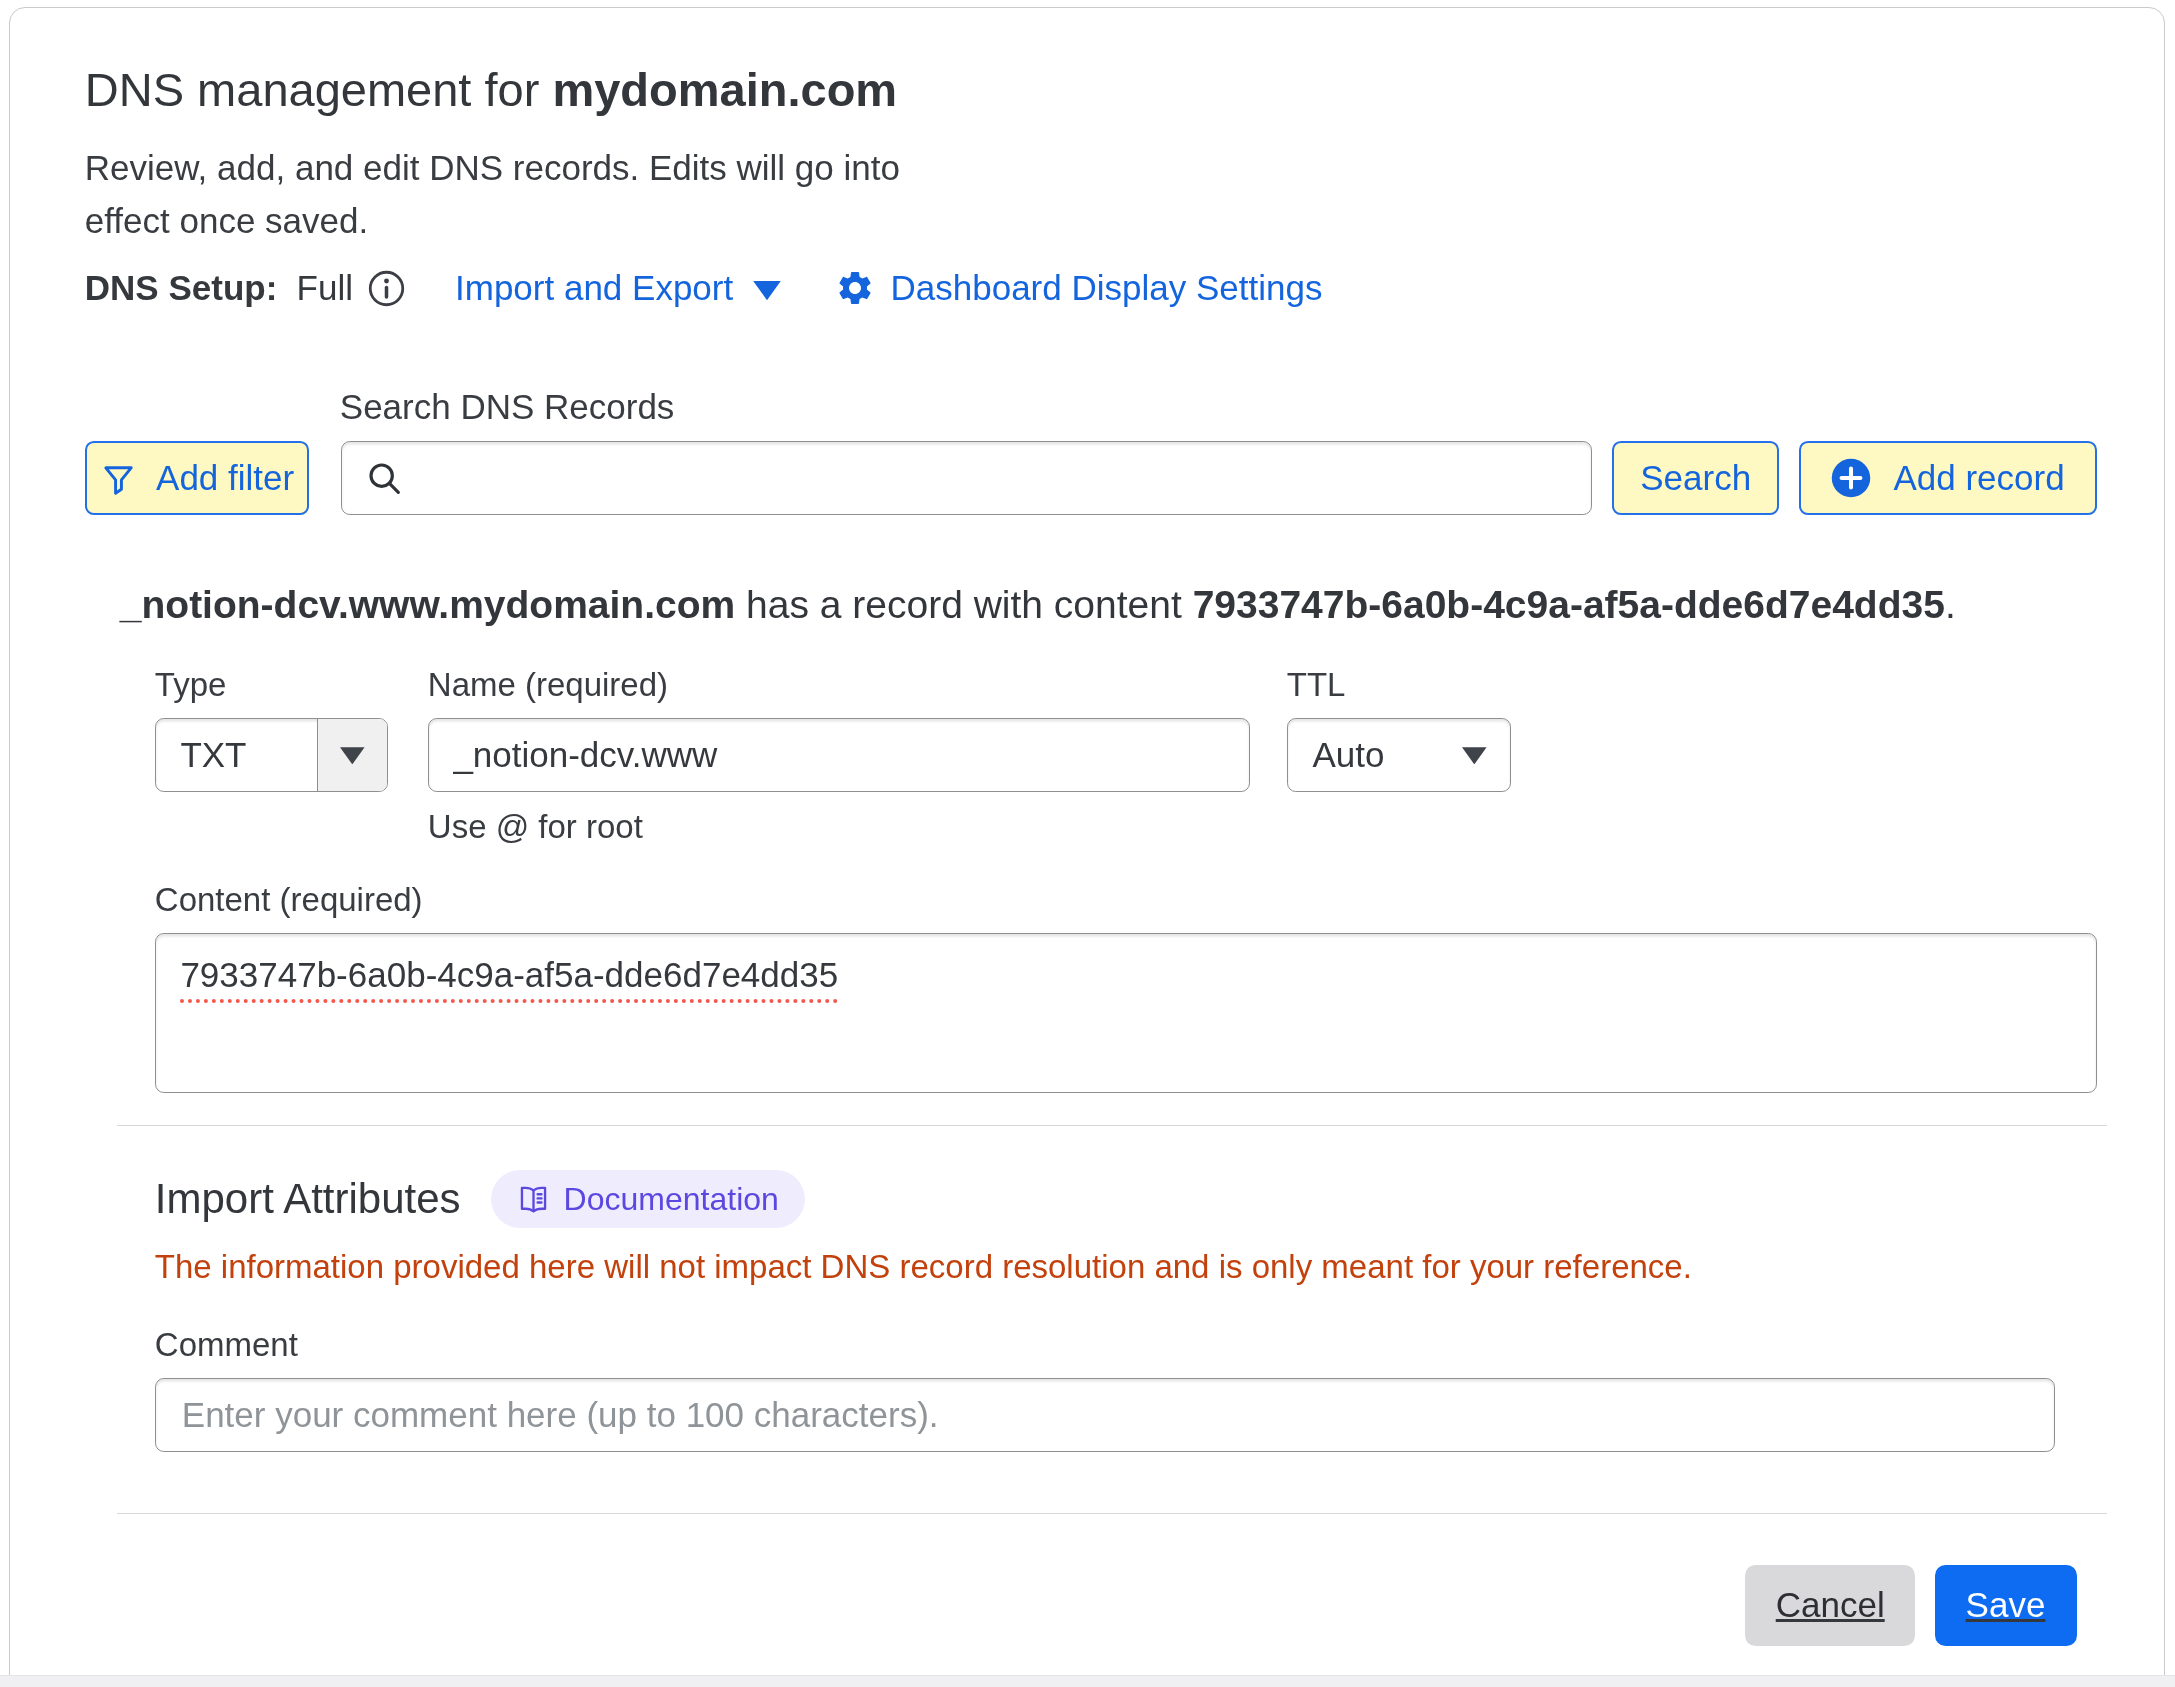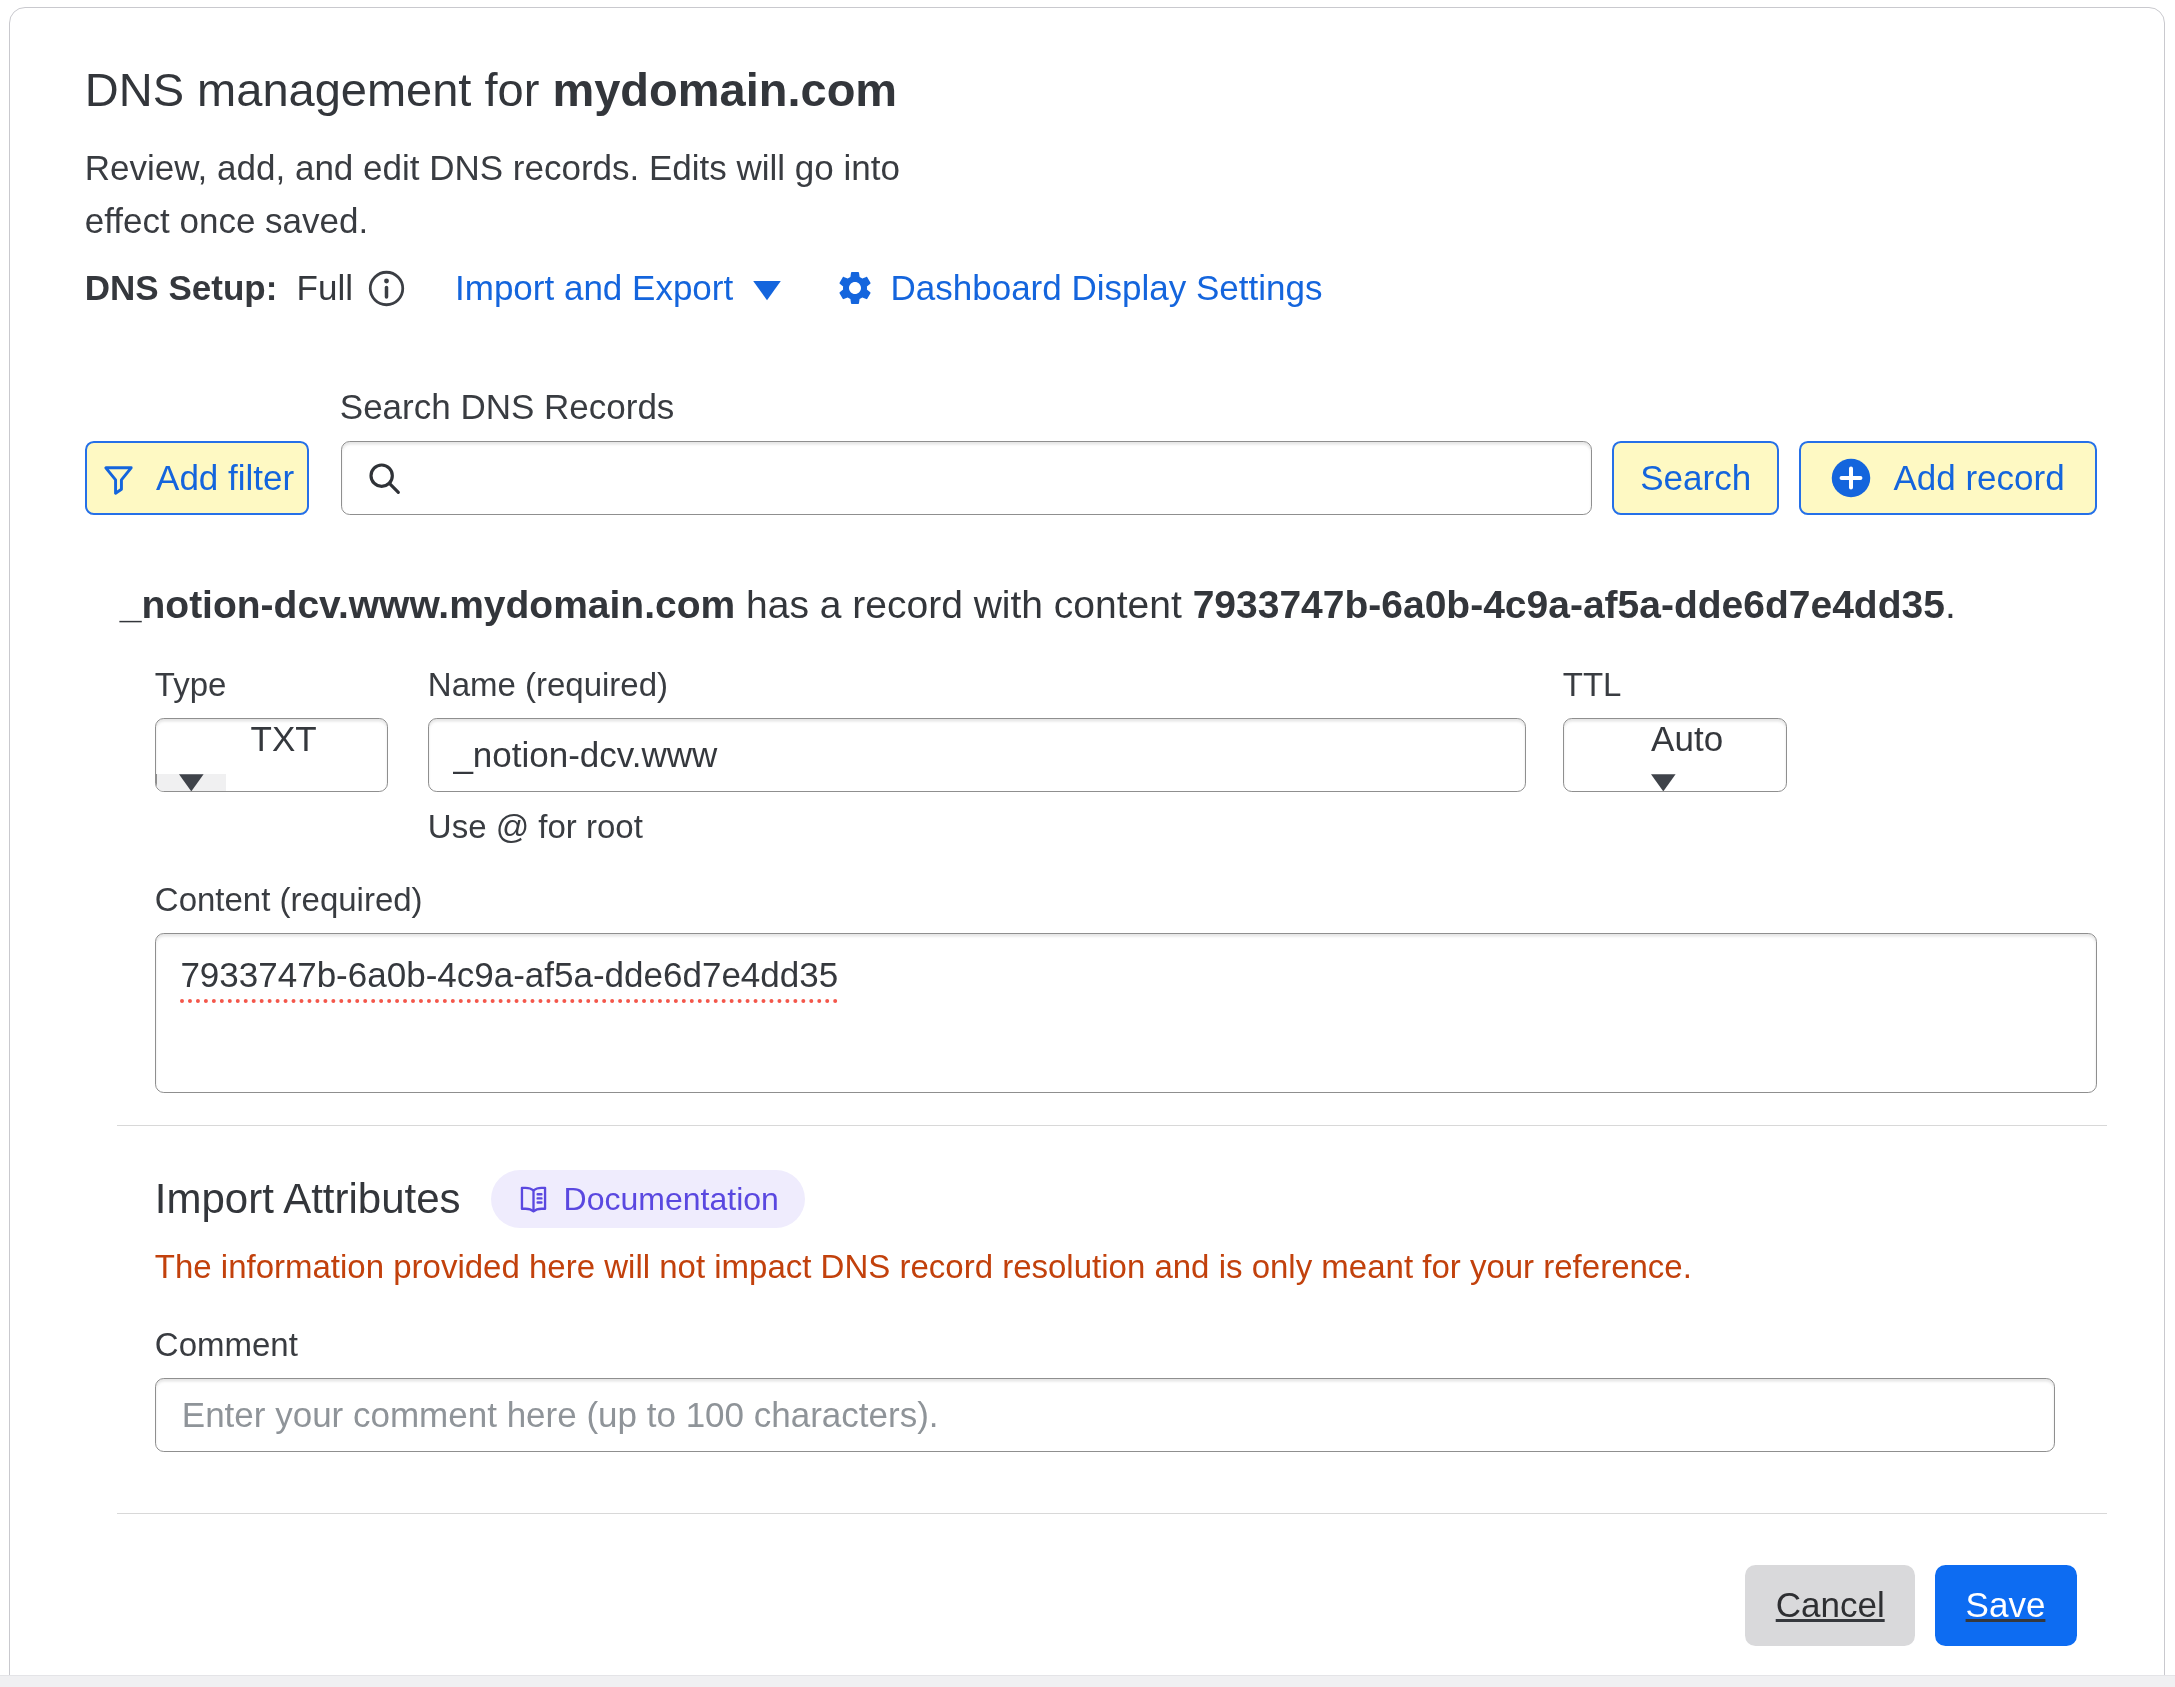--- a/index.html
+++ b/index.html
@@ -57,27 +57,27 @@
   .notice { margin: 68px 0 0 35px; font-size: 39px; color: #33363b; }
   .notice span, .notice b { white-space: pre-wrap; }
 
   
   .inner { padding-left: 70px; }
   .form-area { margin-top: 39px; }
   .field-row { display: flex; }
   .field label { display: block; font-size: 33px; color: #393c41; margin-bottom: 14px; }
   .control { height: 74px; border: 1.8px solid #8f8f8f; border-radius: 8.8px; background: #fff;
              box-shadow: inset 0 2.6px 2.6px rgba(0,0,0,.10); }
-  .select { display: flex; align-items: center; cursor: pointer; font-size: 35px; overflow: hidden; flex-direction: column; }
+  .select { display: flex; align-items: center; cursor: pointer; font-size: 35px; overflow: hidden; }
   .type-field .select { width: 233px; }
   .sel-value { padding-left: 24.6px; flex: 1; }
   .caret-zone { width: 70px; align-self: stretch; background: #f0f0f1; border-left: 1.8px solid #8f8f8f;
                 display: flex; align-items: center; justify-content: center; }
   .name-field { margin-left: 40px; }
-  .name-field input { width: 1098px; padding: 0 24.6px; font-size: 35px; color: #35383d; outline: none;
+  .name-field input { width: 822px; padding: 0 24.6px; font-size: 35px; color: #35383d; outline: none;
                       font-family: "Liberation Sans", "DejaVu Sans", sans-serif; }
   .hint { margin-top: 16px; font-size: 33px; color: #393c41; }
   .ttl-field { margin-left: 37px; }
   .ttl-field .select { width: 224px; }
   .ttl-field .icon { margin-right: 23px; }
 
   .content-field { margin-top: 35px; }
   .content-field label { display: block; font-size: 33px; color: #393c41; margin-bottom: 14px; }
   .textarea { width: 100%; height: 160px; padding: 21px 24.6px; font-size: 35px; cursor: text; }
   .spell-error { border-bottom: 4.4px dotted #f4574b; padding-bottom: 4.4px; }

